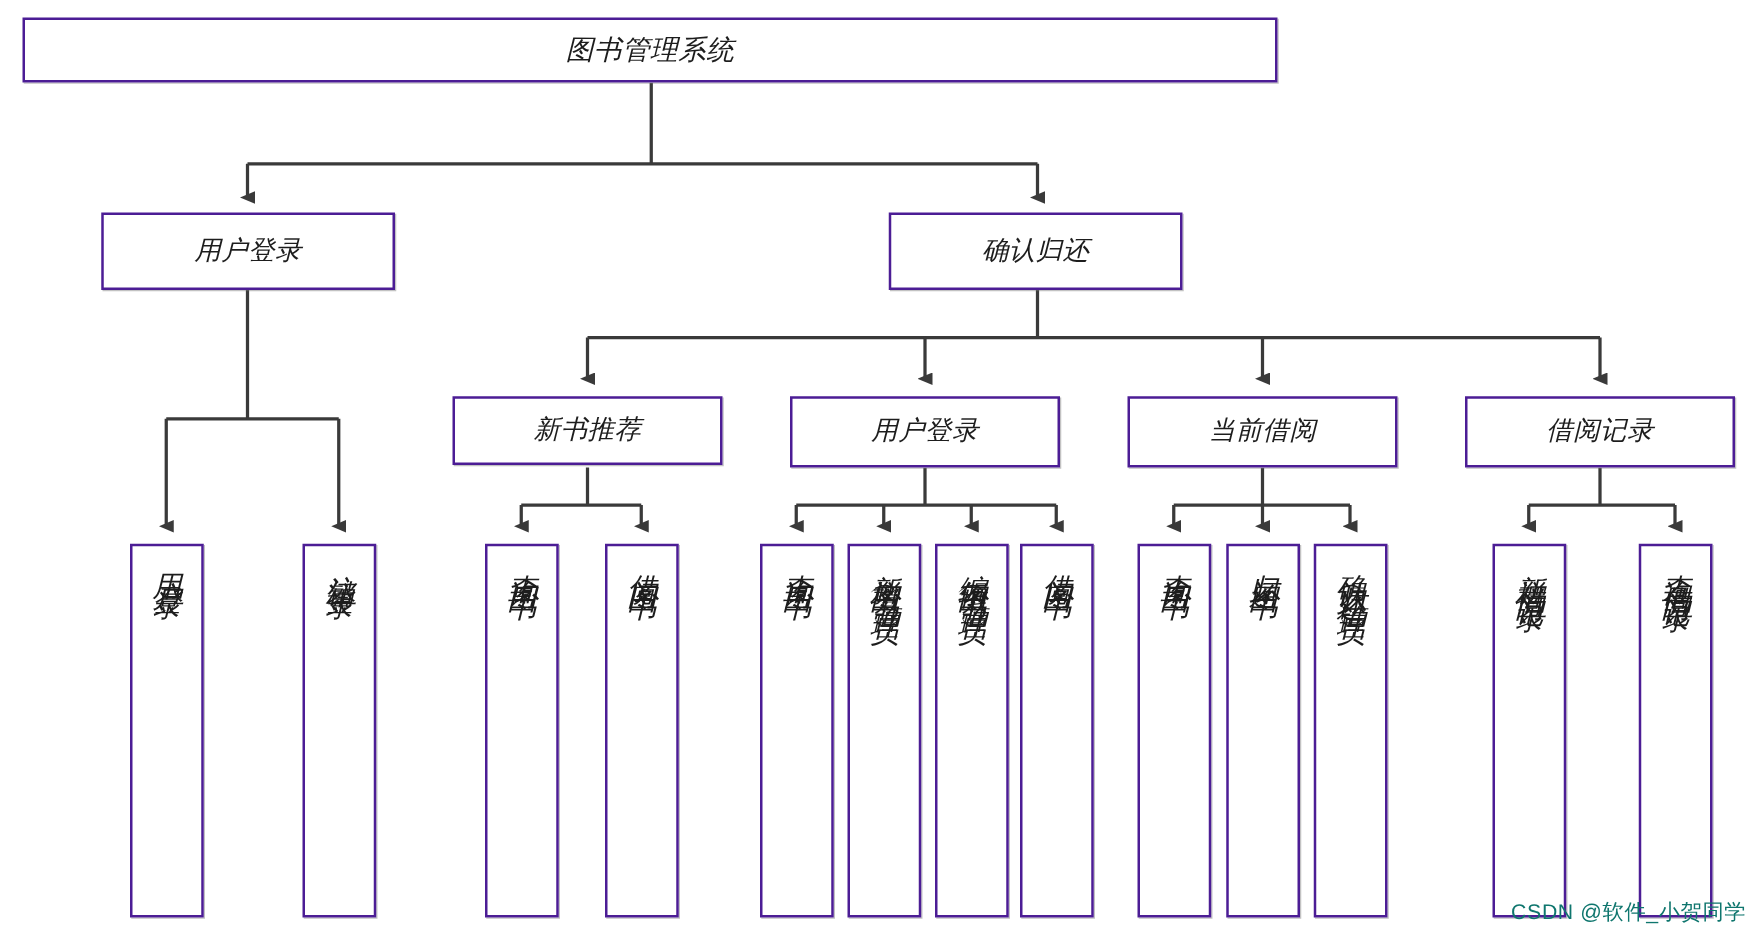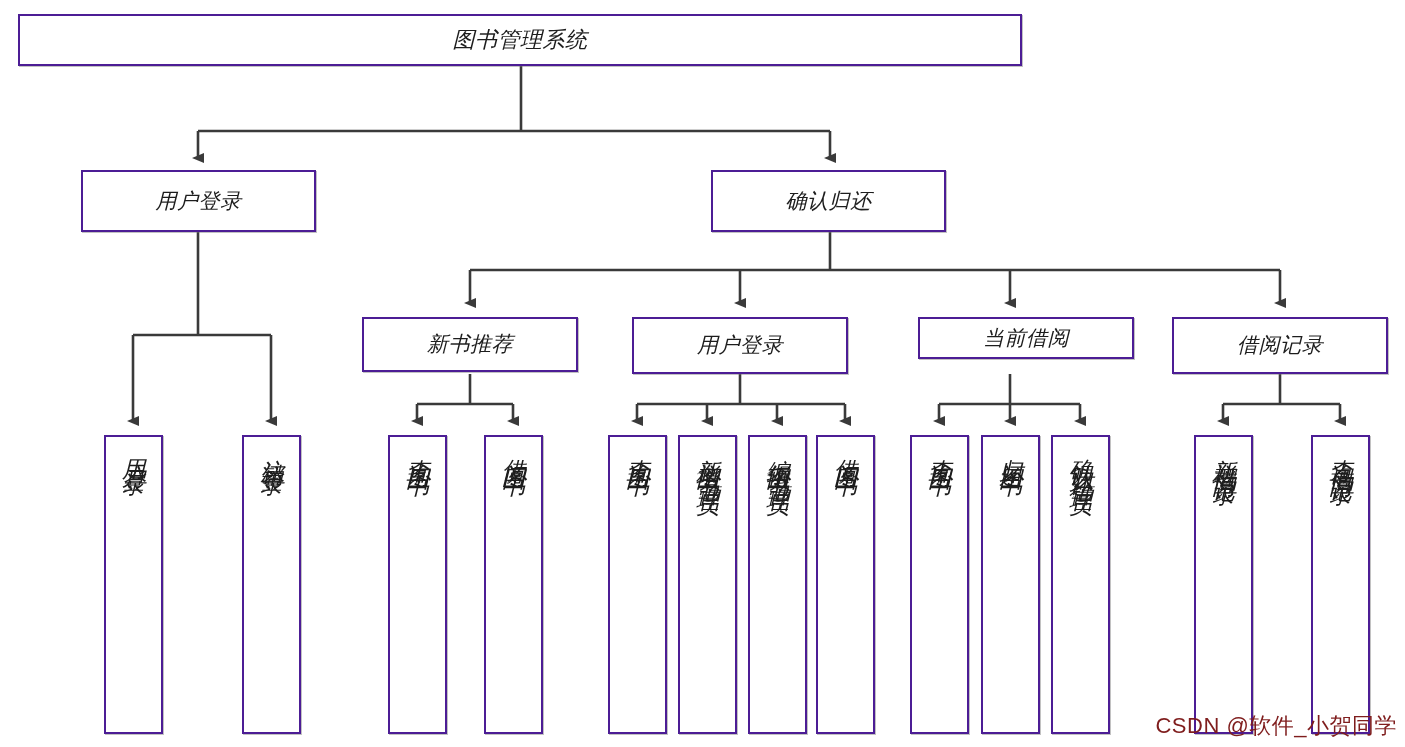--- a/index.html
+++ b/index.html
@@ -63,22 +63,22 @@
     text-orientation: upright;
     font-size: 23px;
     line-height: 1;
     letter-spacing: 5px;
     white-space: nowrap;
   }
   .watermark {
     position: absolute;
     right: 8px;
     bottom: 6px;
-    font-size: 22px;
-    color: #7f1d1d;
+    font-size: 17px;
+    color: #0f766e;
     letter-spacing: 0.5px;
     white-space: nowrap;
     text-align: right;
   }
 </style>
 </head>
 <body>
 
 <div id="canvas">
 
@@ -142,21 +142,21 @@
   <div class="node horiz" style="left:711px; top:170px; width:235px; height:62px;">
     <span class="label">确认归还</span>
   </div>
 
   <div class="node horiz" style="left:362px; top:317px; width:216px; height:55px;">
     <span class="label">新书推荐</span>
   </div>
   <div class="node horiz" style="left:632px; top:317px; width:216px; height:57px;">
     <span class="label">用户登录</span>
   </div>
-  <div class="node horiz" style="left:902px; top:317px; width:216px; height:42px;margin-left:16px;">
+  <div class="node horiz" style="left:902px; top:317px; width:216px; height:57px;">
     <span class="label">当前借阅</span>
   </div>
   <div class="node horiz" style="left:1172px; top:317px; width:216px; height:57px;">
     <span class="label">借阅记录</span>
   </div>
 
   <div class="node vert" style="left:104px; top:435px; width:59px; height:299px;">
     <span class="label">用户登录</span>
   </div>
   <div class="node vert" style="left:242px; top:435px; width:59px; height:299px;">

